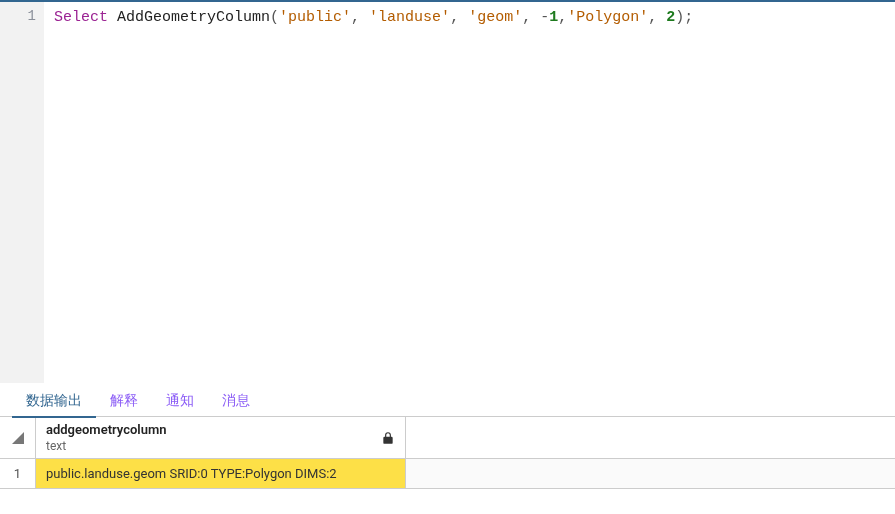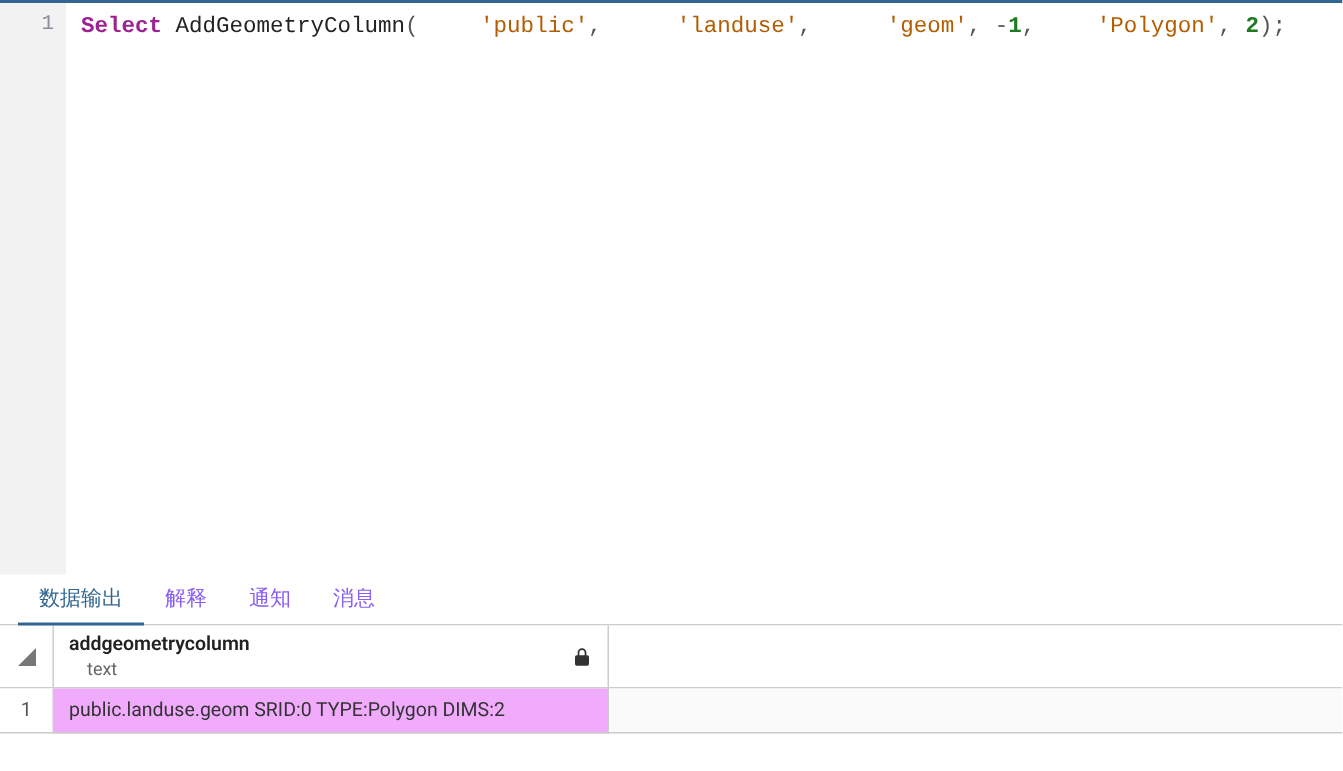--- a/index.html
+++ b/index.html
@@ -2,47 +2,47 @@
 <html><head>
 <meta charset="utf-8">
 <style>
   * { box-sizing: border-box; margin: 0; padding: 0; }
   html, body { width: 895px; height: 514px; font-family: -apple-system, "Segoe UI", Roboto, "Helvetica Neue", Arial, "Microsoft YaHei", sans-serif; font-size: 13px; color: #222; background: #fff; overflow: hidden; }
 
   
   .editor-area { display: flex; border-top: 2px solid #326690; height: 383px; }
   .gutter { width: 44px; background: #f2f2f2; text-align: right; padding: 6px 8px 0 0; color: #8a8f99; font-family: Consolas, "Courier New", monospace; font-size: 14px; user-select: none; }
   .code { flex: 1; padding: 6px 0 0 10px; font-family: Consolas, "Courier New", monospace; font-size: 15px; line-height: 20px; white-space: pre; overflow: hidden; }
-  .kw { color: #9b2393; font-weight: bold; }
+  .kw { color: #9b2393; font-weight: normal; }
   .fn { color: #222; }
-  .str { color: #b35c00; margin-left: 41px; }
+  .str { color: #b35c00; }
   .num { color: #1e7a1e; font-weight: bold; }
   .punc { color: #555; }
 
   
-  .tabs { display: flex; align-items: flex-end; height: 34px; border-bottom: 1px solid #ccc; padding-left: 12px; gap: 0; }
+  .tabs { display: flex; align-items: center; height: 34px; border-bottom: 1px solid #ccc; padding-left: 12px; gap: 0; }
   .tab { padding: 0 14px; height: 34px; line-height: 34px; font-size: 14px; color: #8b5cf6; cursor: pointer; position: relative; }
   .tab.active { color: #326690; }
   .tab.active::after { content: ""; position: absolute; left: 0; right: 0; bottom: -1px; height: 2px; background: #326690; }
 
   
   .grid { display: flex; flex-direction: column; height: calc(514px - 383px - 34px); }
   .grid-head { display: flex; }
   .grid-body { display: flex; }
   .corner-cell, .rownum-cell { width: 36px; border-right: 1px solid #ccc; border-bottom: 1px solid #ccc; background: #fff; display: flex; align-items: center; justify-content: center; }
   .corner-cell { height: 42px; }
   .corner-cell svg { width: 12px; height: 12px; fill: #777; }
   .head-cell { flex: 0 0 370px; height: 42px; border-right: 1px solid #ccc; border-bottom: 1px solid #ccc; padding: 4px 10px; display: flex; align-items: center; justify-content: space-between; background: #fff; }
   .head-cell .col-meta { display: flex; flex-direction: column; line-height: 16px; }
   .head-cell .col-name { font-weight: 600; color: #222; font-size: 13px; }
-  .head-cell .col-type { color: #666; font-size: 12px; margin-left: 12px; }
+  .head-cell .col-type { color: #666; font-size: 12px; }
   .head-rest, .body-rest { flex: 1; border-bottom: 1px solid #ccc; background: #fafafa; }
   .grid-head .head-rest { background: #fff; }
   .rownum-cell { height: 30px; font-size: 13px; color: #555; background: #fff; }
-  .data-cell { flex: 0 0 370px; height: 30px; border-right: 1px solid #ccc; border-bottom: 1px solid #ccc; padding: 0 10px; display: flex; align-items: center; font-size: 13px; color: #333; background: #f0abfc; }
+  .data-cell { flex: 0 0 370px; height: 30px; border-right: 1px solid #ccc; border-bottom: 1px solid #ccc; padding: 0 10px; display: flex; align-items: center; font-size: 13px; color: #333; background: #fde047; }
   .lock-icon { width: 14px; height: 14px; fill: #333; }
 </style>
 </head>
 <body>
 
 <div class="editor-area">
   <div class="gutter">
     <div>1</div>
   </div>
   <div class="code"><span class="kw">Select</span> <span class="fn">AddGeometryColumn</span><span class="punc">(</span><span class="str">'public'</span><span class="punc">, </span><span class="str">'landuse'</span><span class="punc">, </span><span class="str">'geom'</span><span class="punc">, </span><span class="punc">-</span><span class="num">1</span><span class="punc">,</span><span class="str">'Polygon'</span><span class="punc">, </span><span class="num">2</span><span class="punc">);</span></div>

